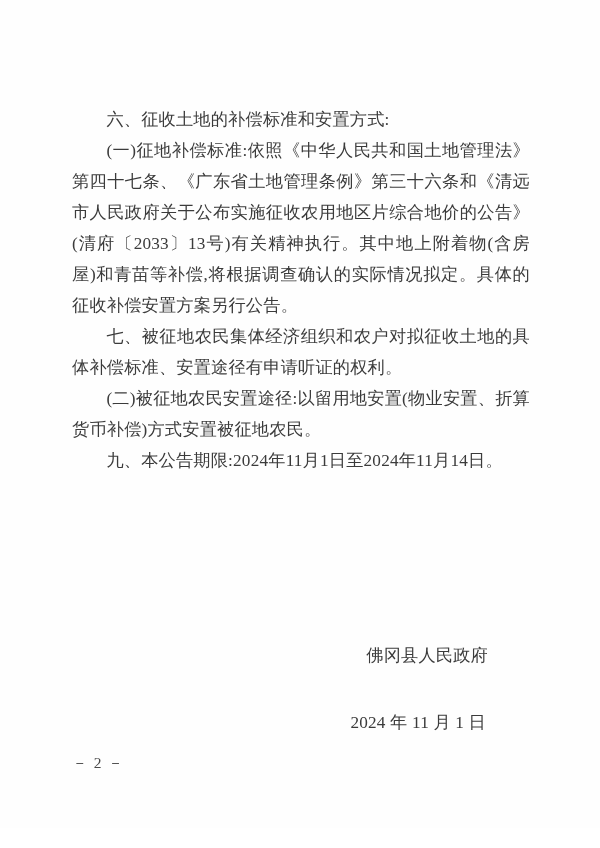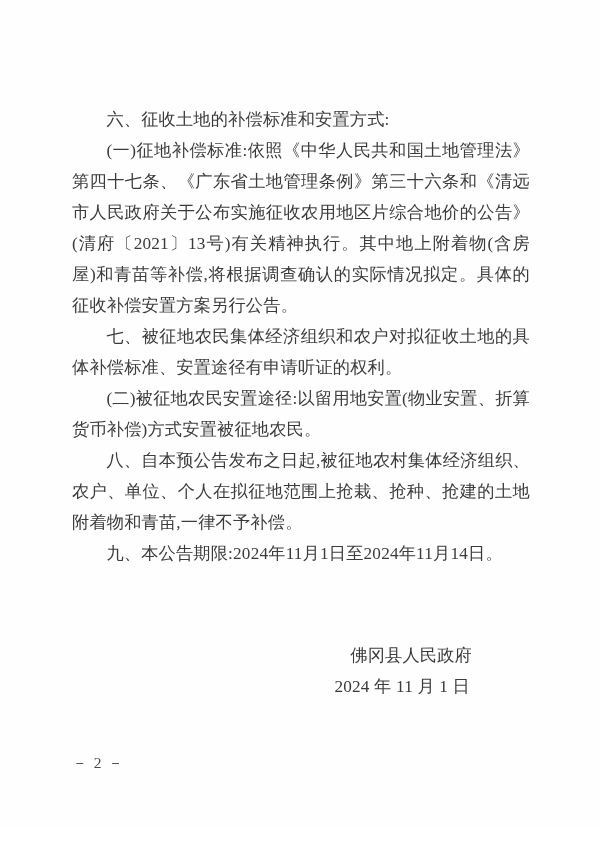--- a/index.html
+++ b/index.html
@@ -41,60 +41,60 @@
     text-indent: 2em;
     word-break: break-all;
   }
 
   .para + .para {
     margin-top: 0px;
   }
 
   .sign-block {
     position: absolute;
-    left: 0;
+    left: 16px;
     top: 640px;
     width: 530px;
     text-align: right;
   }
 
   .sign-line {
     font-size: 17.2px;
     line-height: 31px;
     letter-spacing: 0.2px;
     padding-right: 58px;
     white-space: nowrap;
   }
 
   .sign-line.date {
     padding-right: 60px;
+    margin-top: 36px;
   }
 
   .page-number {
     position: absolute;
     left: 72px;
     top: 752px;
     font-size: 15.5px;
     line-height: 22px;
     letter-spacing: 1.2px;
     color: #4a4a4a;
     white-space: nowrap;
   }
 </style>
 </head>
 <body>
 
 <div class="page">
 
   <div class="body-block">
     <p class="para">六、征收土地的补偿标准和安置方式:</p>
-    <p class="para">(一)征地补偿标准:依照《中华人民共和国土地管理法》第四十七条、《广东省土地管理条例》第三十六条和《清远市人民政府关于公布实施征收农用地区片综合地价的公告》(清府〔2021〕13号)有关精神执行。其中地上附着物(含房屋)和青苗等补偿,将根据调查确认的实际情况拟定。具体的征收补偿安置方案另行公告。</p>
+    <p class="para">(一)征地补偿标准:依照《中华人民共和国土地管理法》第四十七条、《广东省土地管理条例》第三十六条和《清远市人民政府关于公布实施征收农用地区片综合地价的公告》(清府〔2033〕13号)有关精神执行。其中地上附着物(含房屋)和青苗等补偿,将根据调查确认的实际情况拟定。具体的征收补偿安置方案另行公告。</p>
     <p class="para">七、被征地农民集体经济组织和农户对拟征收土地的具体补偿标准、安置途径有申请听证的权利。</p>
     <p class="para">(二)被征地农民安置途径:以留用地安置(物业安置、折算货币补偿)方式安置被征地农民。</p>
-    <p class="para">八、自本预公告发布之日起,被征地农村集体经济组织、农户、单位、个人在拟征地范围上抢栽、抢种、抢建的土地附着物和青苗,一律不予补偿。</p>
     <p class="para">九、本公告期限:2024年11月1日至2024年11月14日。</p>
   </div>
 
   <div class="sign-block">
     <div class="sign-line">佛冈县人民政府</div>
     <div class="sign-line date">2024 年 11 月 1 日</div>
   </div>
 
   <div class="page-number">－ 2 －</div>
 

